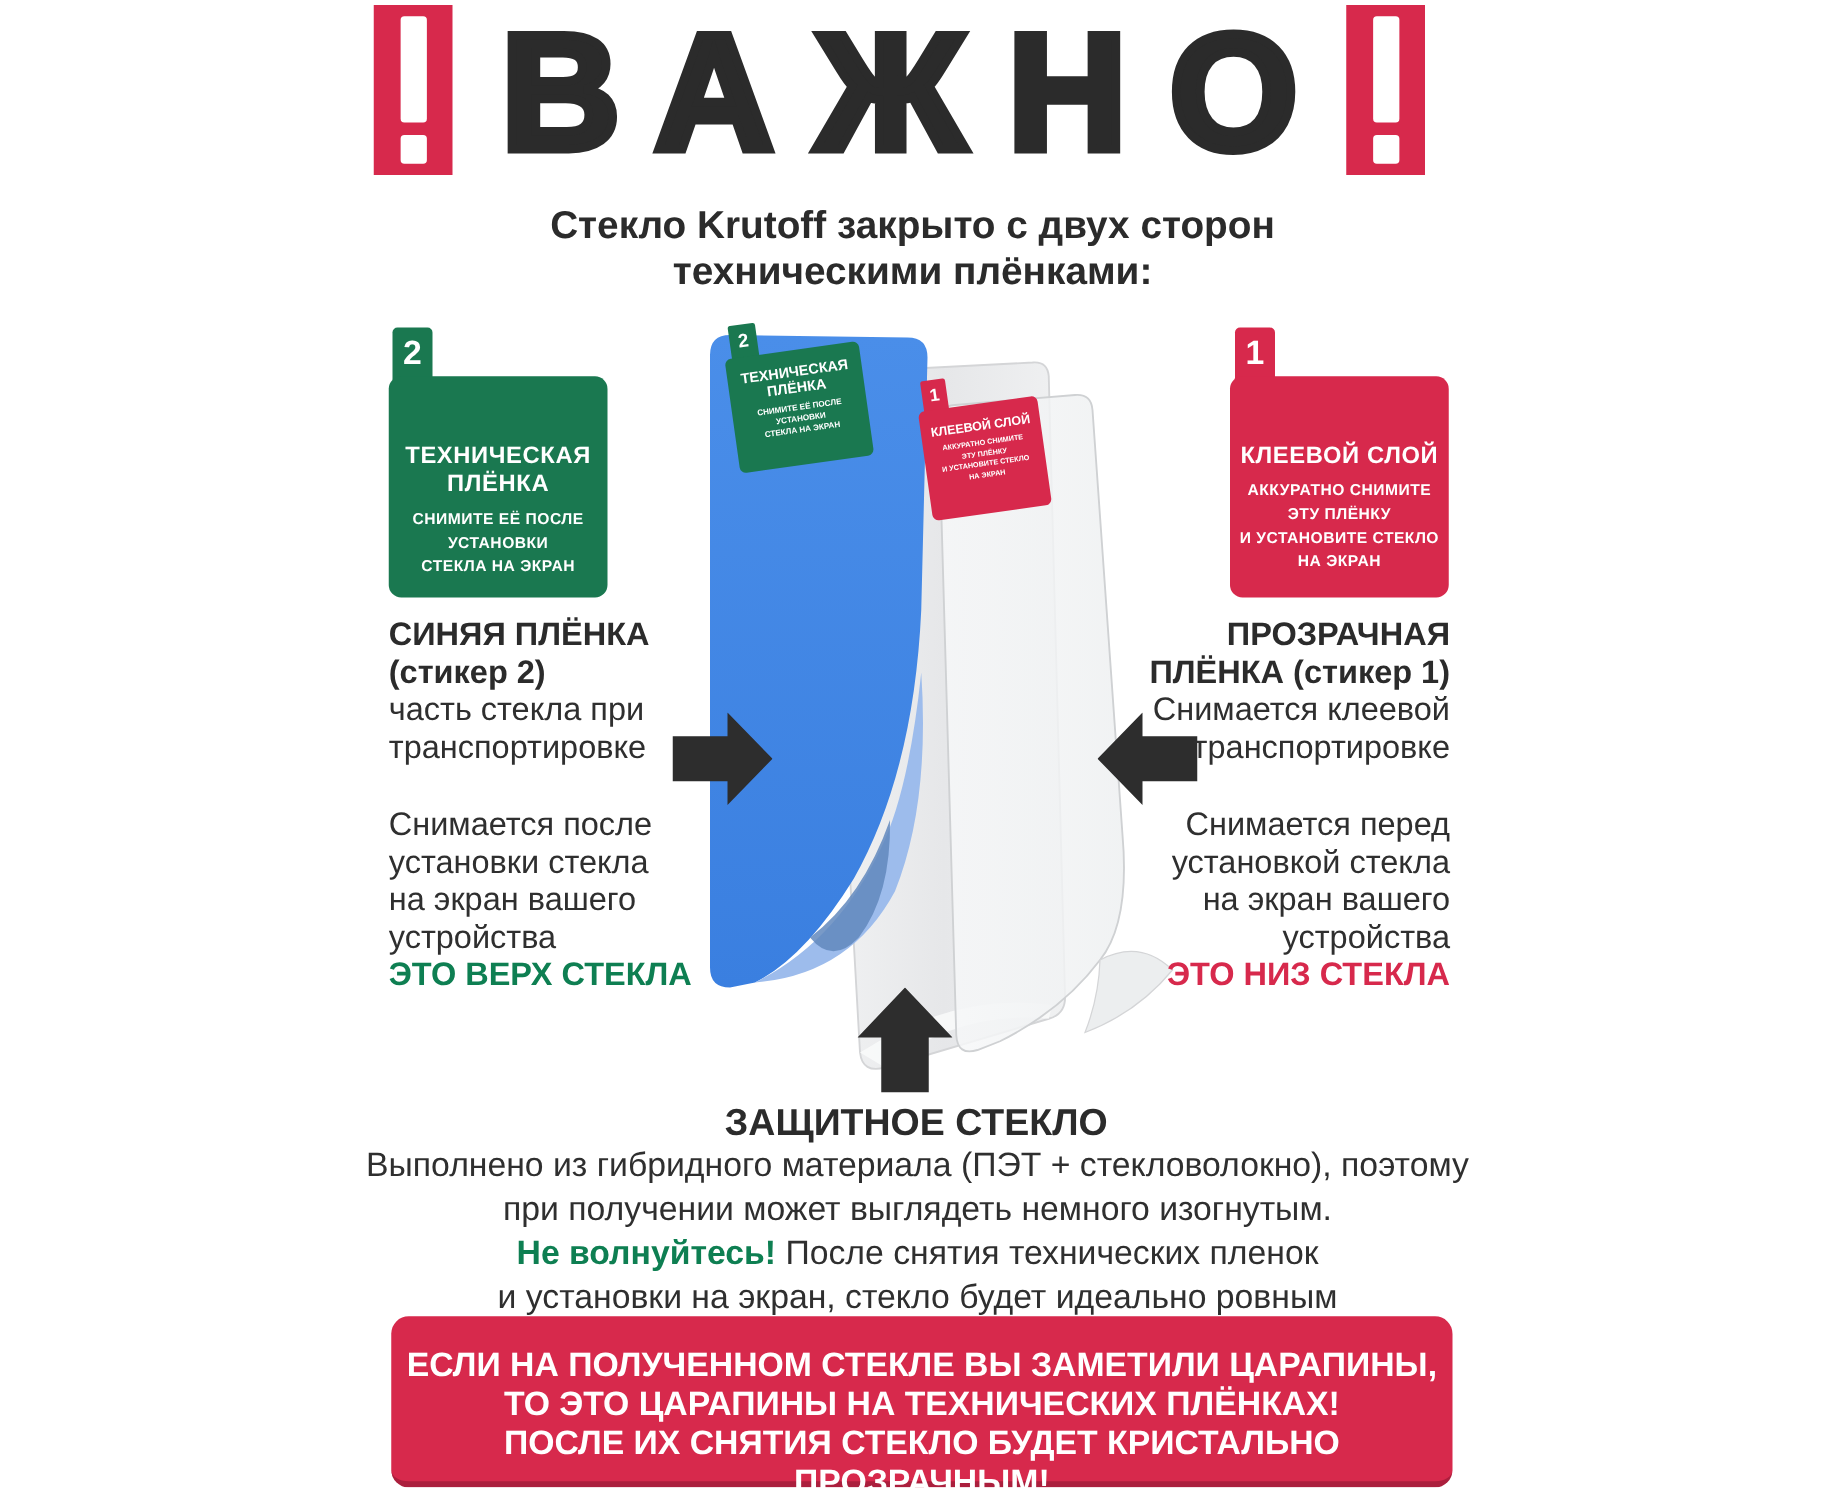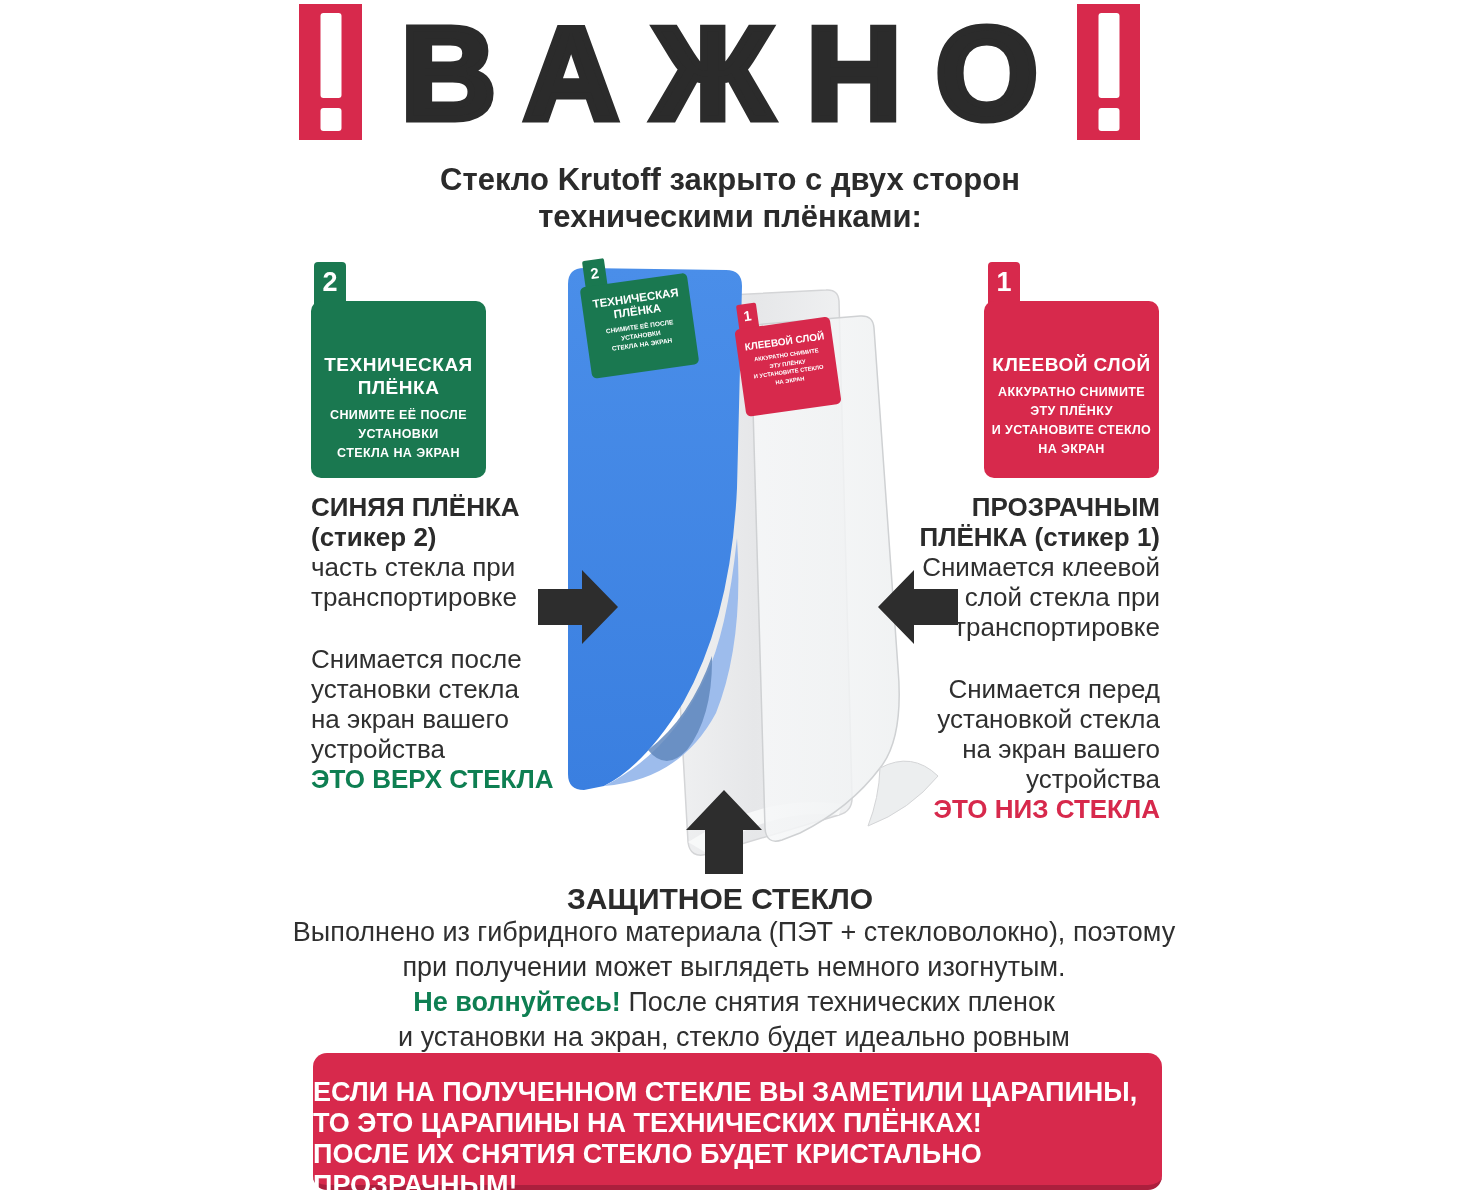--- a/index.html
+++ b/index.html
@@ -50,29 +50,29 @@
   .mini-green .m-tab{left:6px;top:0;width:22px;height:28px;background:#1a7850;font-size:15px;line-height:27px;}
   .mini-green .m-body{left:0;top:26px;width:108px;height:92px;background:#1a7850;padding-top:12px;}
   .mini-green .m-title{font-size:11.5px;font-weight:bold;line-height:13px;}
   .mini-green .m-sub{font-size:6.5px;font-weight:bold;line-height:9px;margin-top:4px;}
   .mini-red{left:731px;top:306px;width:98px;height:112px;}
   .mini-red .m-tab{left:5px;top:0;width:20px;height:26px;background:#d7294c;font-size:14px;line-height:25px;}
   .mini-red .m-body{left:0;top:24px;width:96px;height:88px;background:#d7294c;padding-top:13px;}
   .mini-red .m-title{font-size:10px;font-weight:bold;line-height:12px;}
   .mini-red .m-sub{font-size:5.8px;font-weight:bold;line-height:8.5px;margin-top:3px;}
   
-  .glass-heading{position:absolute;left:280px;top:882px;width:880px;text-align:center;
+  .glass-heading{position:absolute;left:293px;top:882px;width:880px;text-align:center;
     font-size:30px;font-weight:bold;color:#2b2b2b;}
   .glass-para{position:absolute;left:144px;top:915px;width:1180px;text-align:center;
     font-size:27px;line-height:35px;color:#2f2f2f;}
   .hl-green{font-weight:bold;color:#0e7f52;}
   
   .banner{position:absolute;left:313px;top:1053px;width:849px;height:132px;background:#d7294c;
     border-radius:14px;border-bottom:5px solid #ab1f3d;box-sizing:content-box;
-    color:#fff;font-weight:bold;font-size:27px;line-height:31px;}
+    color:#fff;text-align:center;font-weight:bold;font-size:27px;line-height:31px;}
   .banner-inner{padding-top:24px;}
 </style>
 </head>
 <body>
 
 <div class="canvas">
 
   <div class="header">
     <div class="excl-box left">
       <div class="excl-bar"></div>
@@ -183,24 +183,23 @@
     <div>транспортировке</div>
     <div class="spacer"></div>
     <div>Снимается после</div>
     <div>установки стекла</div>
     <div>на экран вашего</div>
     <div>устройства</div>
     <div class="note-green">ЭТО ВЕРХ СТЕКЛА</div>
   </div>
 
   <div class="side-block right">
-    <div class="side-heading">ПРОЗРАЧНЫМ</div>
+    <div class="side-heading">ПРОЗРАЧНАЯ</div>
     <div class="side-heading">ПЛЁНКА (стикер 1)</div>
     <div>Снимается клеевой</div>
-    <div>слой стекла при</div>
     <div>транспортировке</div>
     <div class="spacer"></div>
     <div>Снимается перед</div>
     <div>установкой стекла</div>
     <div>на экран вашего</div>
     <div>устройства</div>
     <div class="note-red">ЭТО НИЗ СТЕКЛА</div>
   </div>
 
   <div class="glass-heading">ЗАЩИТНОЕ СТЕКЛО</div>

